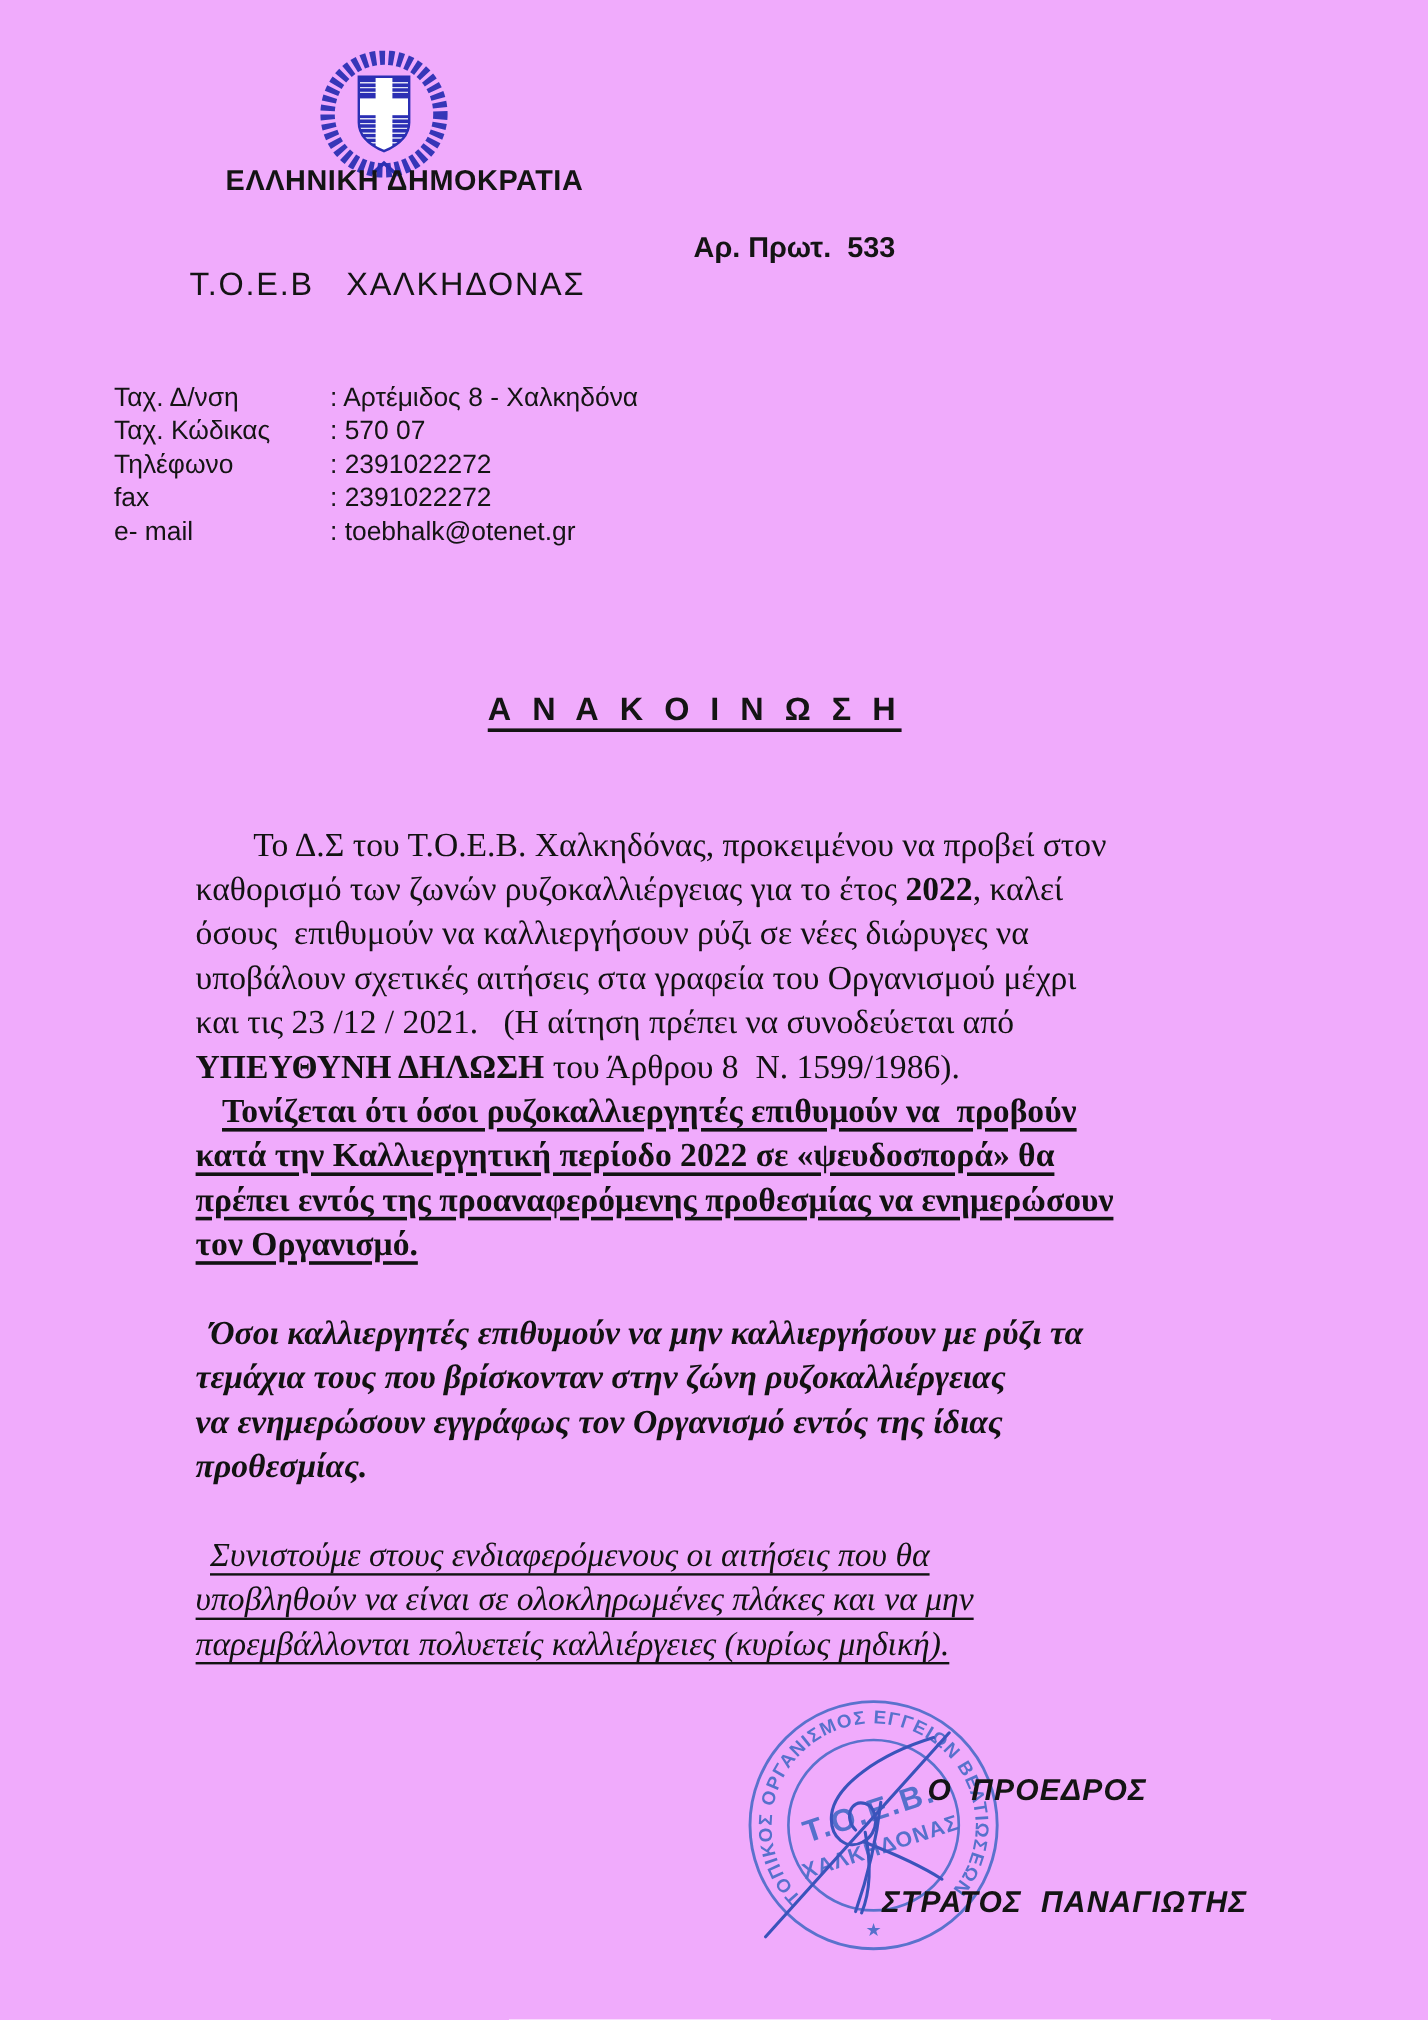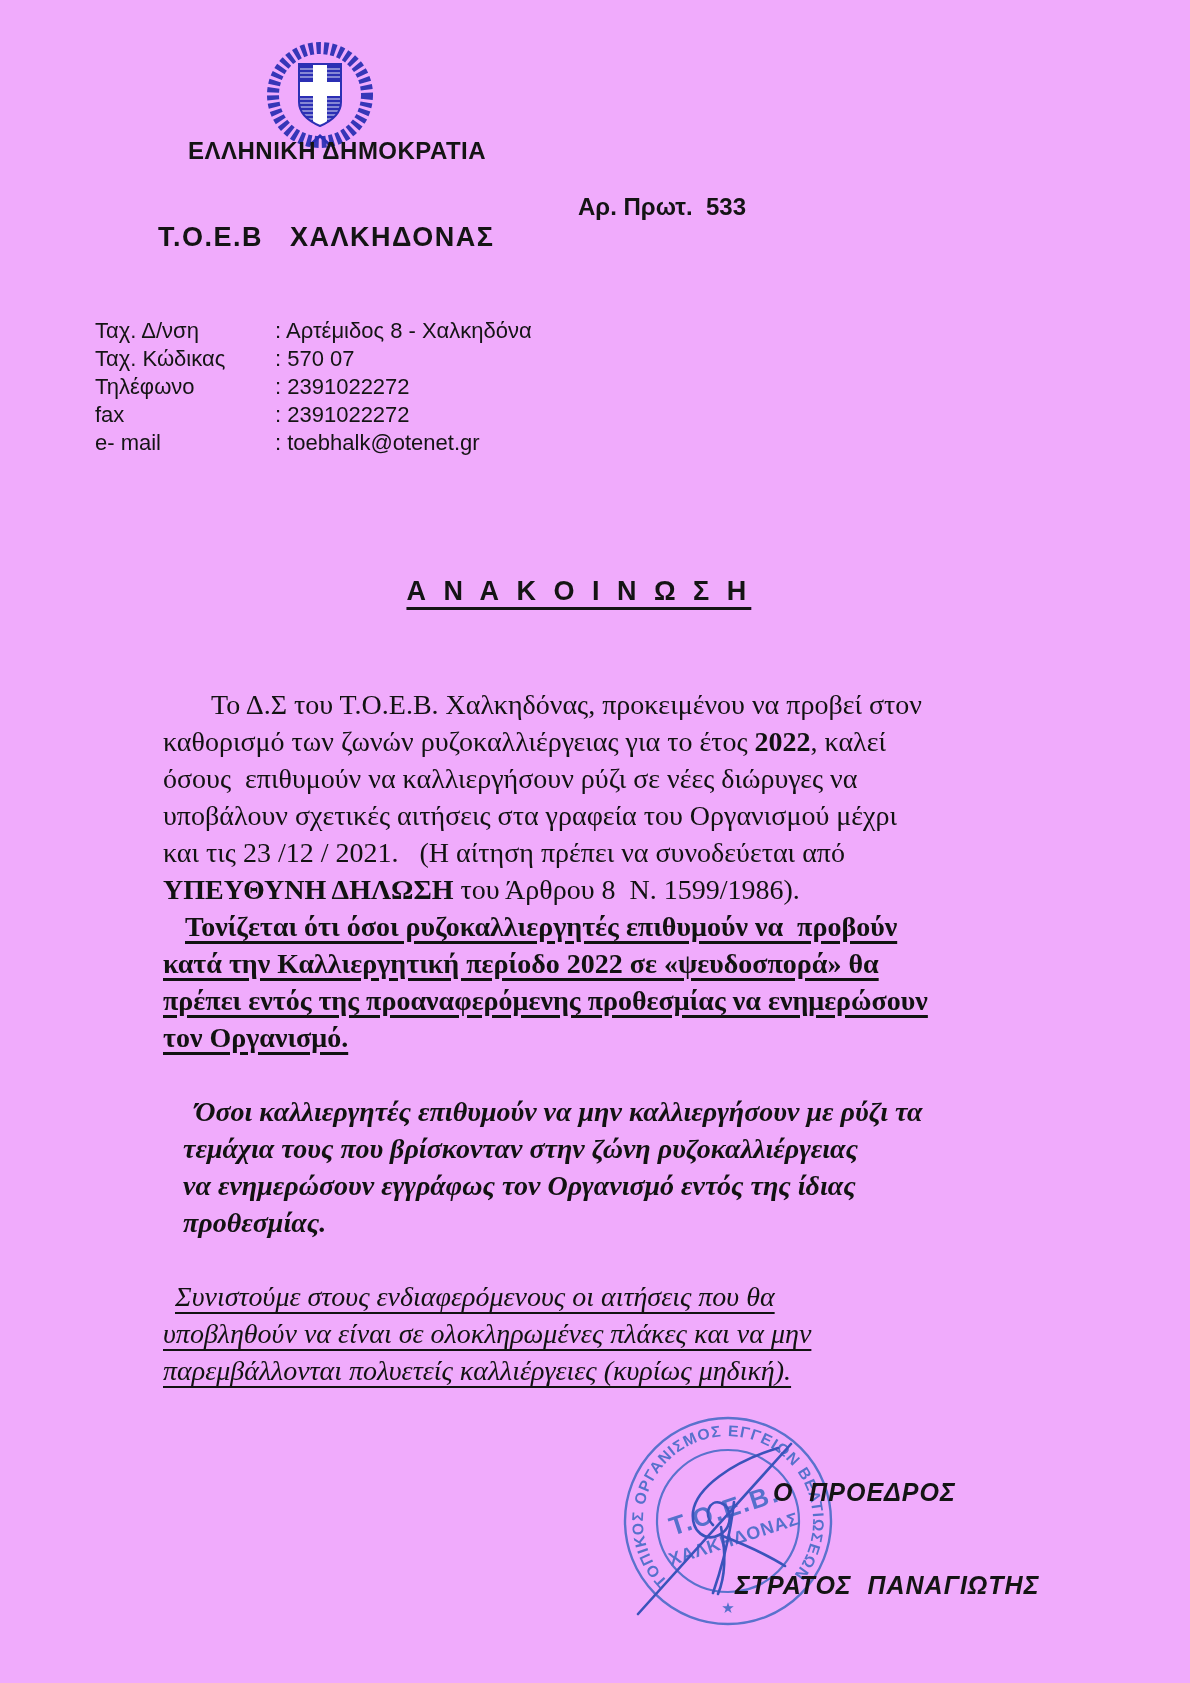--- a/index.html
+++ b/index.html
@@ -8,21 +8,21 @@
     width:1190px;height:1683px;
     background:#f0abfc;
     overflow:hidden;
     font-family:"Liberation Sans","DejaVu Sans",sans-serif;
     color:#141414;
   }
   .abs{position:absolute;white-space:pre-wrap;}
   
   .emblem{left:253px;top:42px;width:134px;height:112px;}
   .republic{left:188px;top:137px;font-size:24px;font-weight:bold;letter-spacing:.5px;}
-  .org-name{left:158px;top:222px;font-size:27px;font-weight:bold;letter-spacing:1.5px;}
+  .org-name{left:158px;top:222px;font-size:27px;font-weight:normal;letter-spacing:1.5px;}
   .place-date{left:575px;top:140px;font-size:24px;font-weight:bold;}
   .protocol{left:578px;top:193px;font-size:24px;font-weight:bold;}
   
   .contact{left:95px;top:317px;font-size:22px;line-height:28px;}
   .contact .crow{display:flex;}
   .contact .clabel{width:180px;white-space:pre-wrap;}
   .contact .cvalue{white-space:pre-wrap;}
   
   .doc-title{left:-25px;top:558px;width:1190px;text-align:center;}
   .doc-title span{
@@ -36,21 +36,21 @@
     font-size:28px;line-height:37px;color:#121212;
     white-space:pre-wrap;
   }
   .para.gap{margin-top:37px;}
   .para .line{min-height:37px;}
   .seg-b{font-weight:bold;}
   .para.bold-underline .line-inner{
     font-weight:bold;
     text-decoration:underline;text-decoration-thickness:2.5px;text-underline-offset:5px;
   }
-  .para.bold-italic{font-weight:bold;font-style:italic;margin-left:20px;}
+  .para.bold-italic{font-weight:bold;font-style:italic;}
   .para.italic-underline{font-style:italic;}
   .para.italic-underline .line-inner{
     text-decoration:underline;text-decoration-thickness:1.5px;text-underline-offset:6px;
   }
   
   .stamp{left:620px;top:1406px;width:220px;height:235px;z-index:1;}
   .president-role{left:773px;top:1478px;font-size:25px;font-weight:bold;font-style:italic;letter-spacing:1px;z-index:2;}
   .president-name{left:735px;top:1555px;font-size:25px;font-weight:bold;font-style:italic;letter-spacing:1px;z-index:2;margin-top:16px;}
 </style>
 </head>

